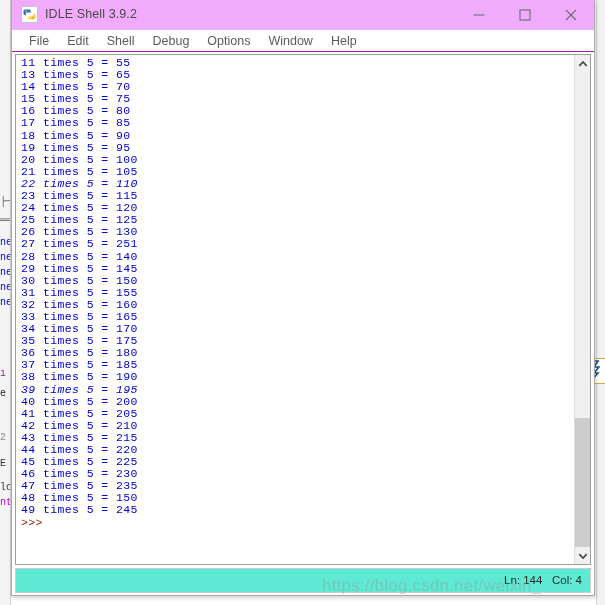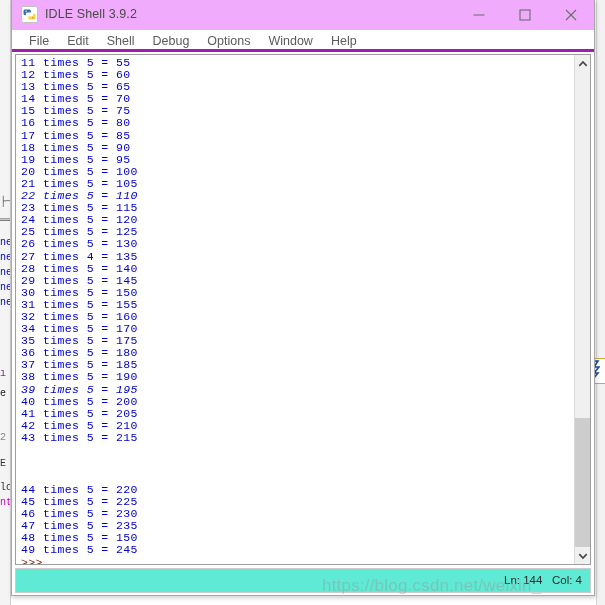--- a/index.html
+++ b/index.html
@@ -105,21 +105,21 @@
   #btn-max { right: 46px; }
   #btn-close { right: 0px; }
 
   
   #menu-bar {
     position: relative;
     height: 22px;
     background: #ffffff;
     padding-left: 8px;
     box-sizing: border-box;
-    border-bottom: 3px solid #a21caf;
+    border-bottom: 1px solid #a21caf;
   }
   .menu-item {
     display: inline-block;
     font-size: 12.5px;
     color: #5b5b5b;
     padding: 3px 9px 0 9px;
     cursor: default;
     line-height: 17px;
   }
 
@@ -291,52 +291,52 @@
     </div>
 
     <div id="menu-bar">
       <span class="menu-item">File</span><span class="menu-item">Edit</span><span class="menu-item">Shell</span><span class="menu-item">Debug</span><span class="menu-item">Options</span><span class="menu-item">Window</span><span class="menu-item">Help</span>
     </div>
 
     <div id="text-area-wrap">
 
       <div id="text-area">
           <div class="code-line" style="color: rgb(0, 0, 204);">11 times 5 = 55</div>
-          <div class="code-line" style="color: rgb(0, 0, 204);">12 times 5 = 60</div>
           <div class="code-line" style="color: rgb(0, 0, 204);">13 times 5 = 65</div>
           <div class="code-line" style="color: rgb(0, 0, 204);">14 times 5 = 70</div>
           <div class="code-line" style="color: rgb(0, 0, 204);">15 times 5 = 75</div>
           <div class="code-line" style="color: rgb(0, 0, 204);">16 times 5 = 80</div>
           <div class="code-line" style="color: rgb(0, 0, 204);">17 times 5 = 85</div>
           <div class="code-line" style="color: rgb(0, 0, 204);">18 times 5 = 90</div>
           <div class="code-line" style="color: rgb(0, 0, 204);">19 times 5 = 95</div>
           <div class="code-line" style="color: rgb(0, 0, 204);">20 times 5 = 100</div>
           <div class="code-line" style="color: rgb(0, 0, 204);">21 times 5 = 105</div>
           <div class="code-line" style="color: rgb(0, 0, 204); font-style: italic;">22 times 5 = 110</div>
           <div class="code-line" style="color: rgb(0, 0, 204);">23 times 5 = 115</div>
           <div class="code-line" style="color: rgb(0, 0, 204);">24 times 5 = 120</div>
           <div class="code-line" style="color: rgb(0, 0, 204);">25 times 5 = 125</div>
           <div class="code-line" style="color: rgb(0, 0, 204);">26 times 5 = 130</div>
-          <div class="code-line" style="color: rgb(0, 0, 204);">27 times 4 = 135</div>
+          <div class="code-line" style="color: rgb(0, 0, 204);">27 times 5 = 251</div>
           <div class="code-line" style="color: rgb(0, 0, 204);">28 times 5 = 140</div>
           <div class="code-line" style="color: rgb(0, 0, 204);">29 times 5 = 145</div>
           <div class="code-line" style="color: rgb(0, 0, 204);">30 times 5 = 150</div>
           <div class="code-line" style="color: rgb(0, 0, 204);">31 times 5 = 155</div>
           <div class="code-line" style="color: rgb(0, 0, 204);">32 times 5 = 160</div>
+          <div class="code-line" style="color: rgb(0, 0, 204);">33 times 5 = 165</div>
           <div class="code-line" style="color: rgb(0, 0, 204);">34 times 5 = 170</div>
           <div class="code-line" style="color: rgb(0, 0, 204);">35 times 5 = 175</div>
           <div class="code-line" style="color: rgb(0, 0, 204);">36 times 5 = 180</div>
           <div class="code-line" style="color: rgb(0, 0, 204);">37 times 5 = 185</div>
           <div class="code-line" style="color: rgb(0, 0, 204);">38 times 5 = 190</div>
           <div class="code-line" style="color: rgb(0, 0, 204); font-style: italic;">39 times 5 = 195</div>
           <div class="code-line" style="color: rgb(0, 0, 204);">40 times 5 = 200</div>
           <div class="code-line" style="color: rgb(0, 0, 204);">41 times 5 = 205</div>
           <div class="code-line" style="color: rgb(0, 0, 204);">42 times 5 = 210</div>
           <div class="code-line" style="color: rgb(0, 0, 204);">43 times 5 = 215</div>
-          <div class="code-line" style="color: rgb(0, 0, 204); margin-top: 40px;">44 times 5 = 220</div>
+          <div class="code-line" style="color: rgb(0, 0, 204);">44 times 5 = 220</div>
           <div class="code-line" style="color: rgb(0, 0, 204);">45 times 5 = 225</div>
           <div class="code-line" style="color: rgb(0, 0, 204);">46 times 5 = 230</div>
           <div class="code-line" style="color: rgb(0, 0, 204);">47 times 5 = 235</div>
           <div class="code-line" style="color: rgb(0, 0, 204);">48 times 5 = 150</div>
           <div class="code-line" style="color: rgb(0, 0, 204);">49 times 5 = 245</div>
           <div class="prompt-line" style="color: rgb(139, 37, 0);">&gt;&gt;&gt;</div>
         </div>
 
       <div id="scrollbar">
         <div id="sb-track"></div>

